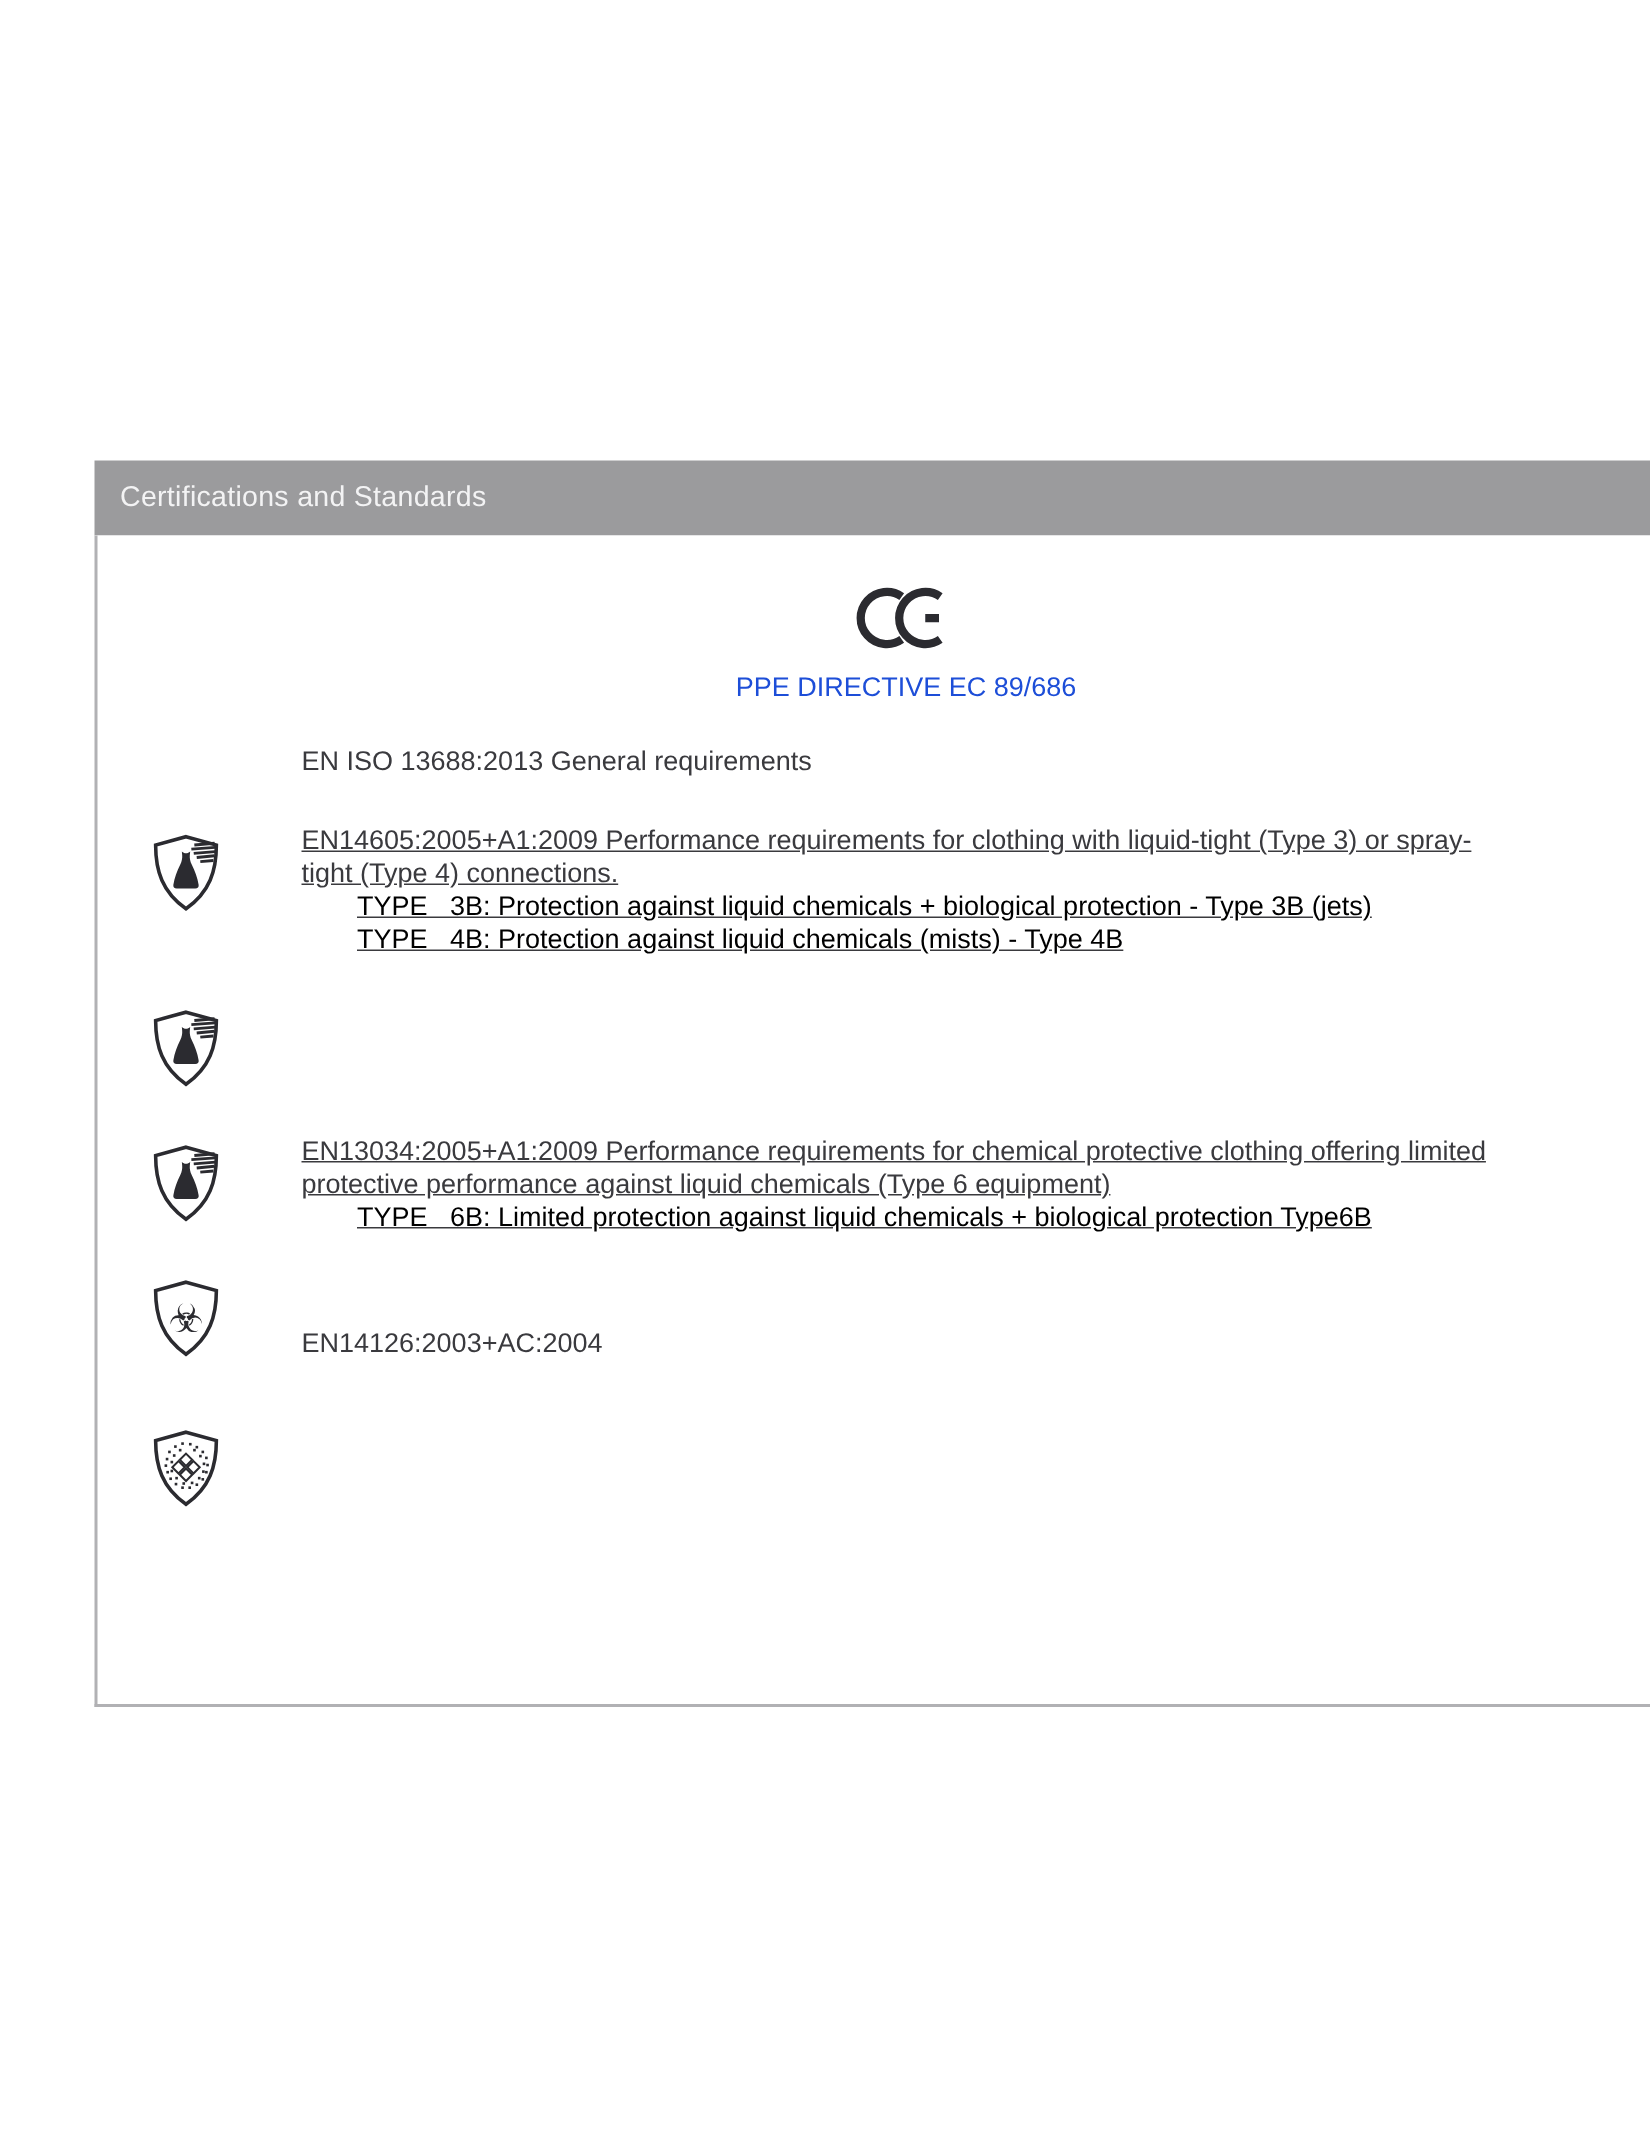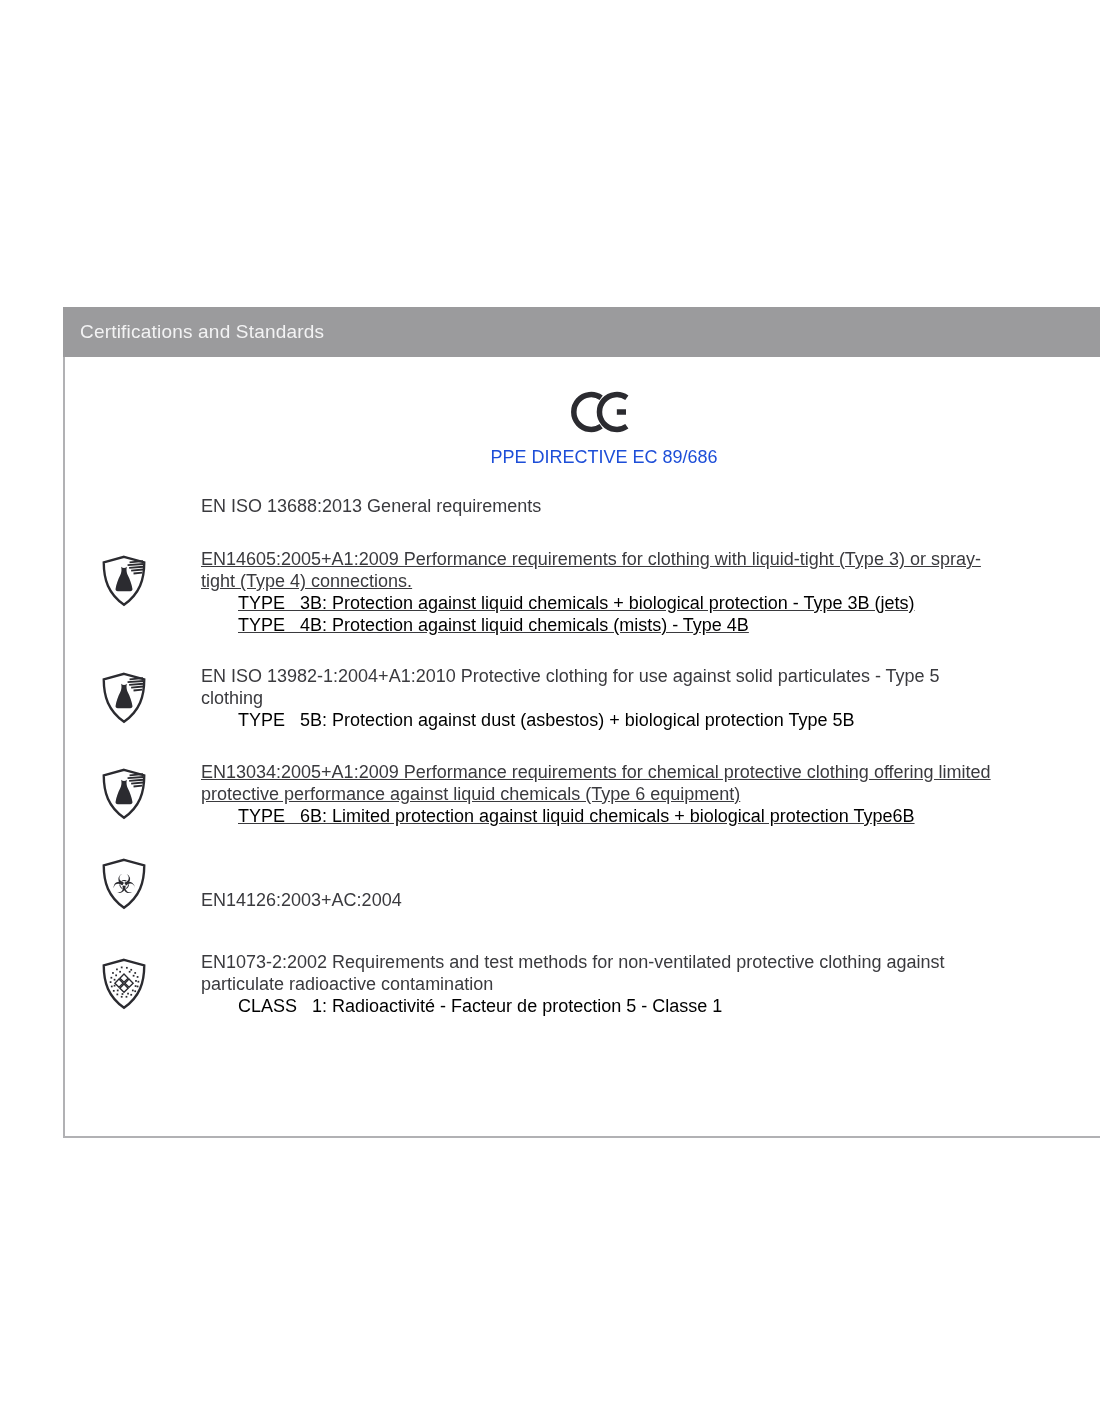--- a/index.html
+++ b/index.html
@@ -151,24 +151,20 @@
           <p class="std-sub">TYPE   4B: Protection against liquid chemicals (mists) - Type 4B</p>
         </div>
       </div>
 
       <div class="std-row mt-r2">
         <div class="icon-cell">
           <svg class="picto" viewBox="0 0 60 68">
               <use href="#icon-flask"></use>
             </svg>
         </div>
-        <div class="text-cell">
-          <p class="std-title">EN ISO 13982-1:2004+A1:2010 Protective clothing for use against solid particulates - Type 5 clothing</p>
-          <p class="std-sub">TYPE   5B: Protection against dust (asbestos) + biological protection Type 5B</p>
-        </div>
       </div>
 
       <div class="std-row mt-r3">
         <div class="icon-cell">
           <svg class="picto" viewBox="0 0 60 68">
               <use href="#icon-flask"></use>
             </svg>
         </div>
         <div class="text-cell">
           <p class="std-title">EN13034:2005+A1:2009 Performance requirements for chemical protective clothing offering limited protective performance against liquid chemicals (Type 6 equipment)</p>
@@ -186,22 +182,18 @@
           <p class="std-title">EN14126:2003+AC:2004</p>
         </div>
       </div>
 
       <div class="std-row mt-r5">
         <div class="icon-cell">
           <svg class="picto" viewBox="0 0 60 68">
               <use href="#icon-radioactive"></use>
             </svg>
         </div>
-        <div class="text-cell">
-          <p class="std-title">EN1073-2:2002 Requirements and test methods for non-ventilated protective clothing against particulate radioactive contamination</p>
-          <p class="std-sub">CLASS   1: Radioactivité - Facteur de protection 5 - Classe 1</p>
-        </div>
       </div>
 
 
     </div>
   </div>
 </div>
 
 </body></html>

